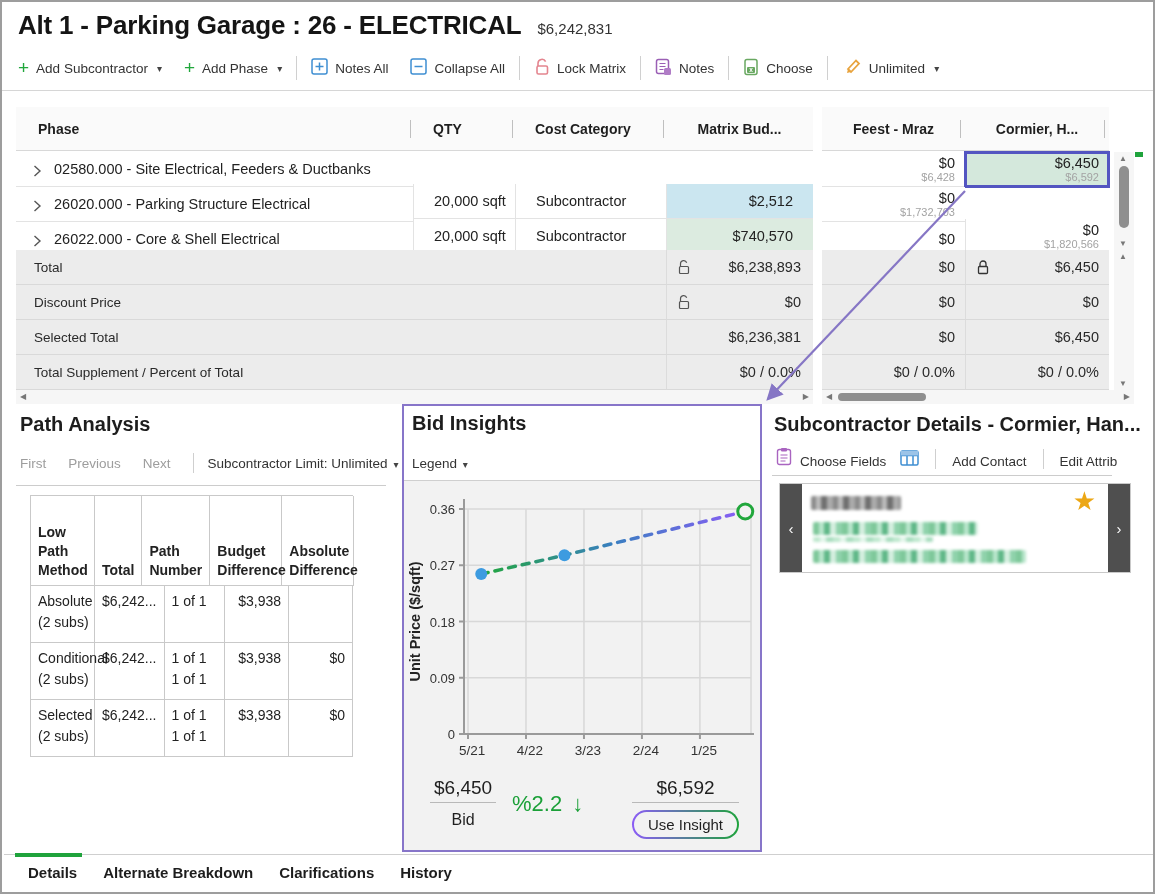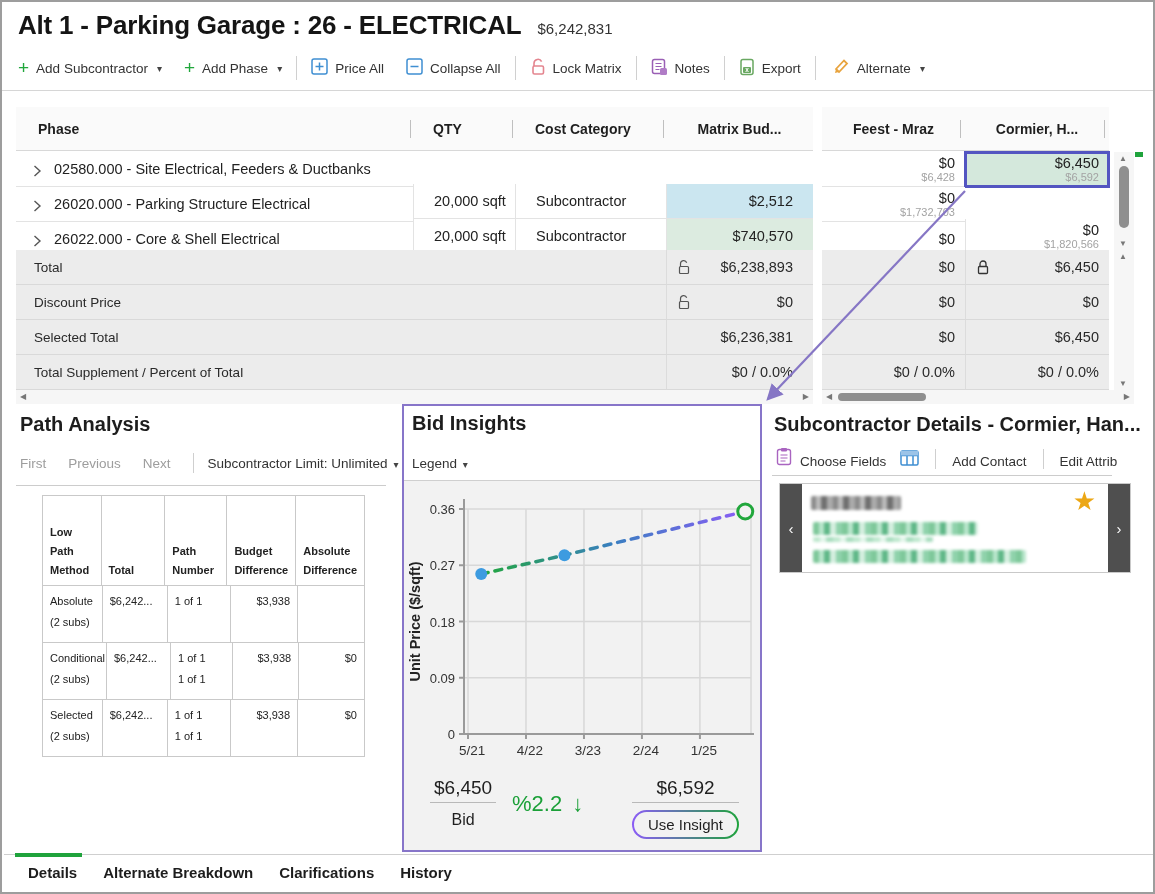--- a/index.html
+++ b/index.html
@@ -42,21 +42,21 @@
   .sub-alt { font-size:11px; color:#a3a3a3; line-height:12px; }
   .bg-blue { background:#cbe6f0; }
   .bg-green { background:#dcebe0; }
   .cell-selected { background:#d4e8dc; outline:3px solid #5355c1; outline-offset:-2px; }
   .row-chevron { position:absolute; left:17px; top:12px; }
   
   #mx-totals { position:absolute; left:0; top:143px; width:1127px; height:140px; }
   .tot-row { position:absolute; left:0; width:1127px; height:35px; }
   .tot-cell { position:absolute; top:0; height:35px; background:#ececec; display:flex; align-items:center; border-bottom:1px solid #d9d9d9; font-size:13.5px; color:#2a2a2a; }
   .tot-label { left:0; width:650px; padding-left:18px; }
-  .tot-budget { left:650px; width:147px; justify-content:flex-end; padding-right:20px; border-left:1px solid #dcdcdc; font-size:14.5px; }
+  .tot-budget { left:650px; width:147px; justify-content:flex-end; padding-right:12px; border-left:1px solid #dcdcdc; font-size:14.5px; }
   .tot-sub1 { left:806px; width:143px; justify-content:flex-end; padding-right:10px; font-size:14.5px; }
   .tot-sub2 { left:949px; width:144px; justify-content:flex-end; padding-right:10px; border-left:1px solid #dcdcdc; font-size:14.5px; }
   .lock-left { position:absolute; left:10px; top:9px; }
   
   .hscroll { position:absolute; top:283px; height:14px; background:#f6f6f6; }
   .hs-left { left:0; width:797px; }
   .hs-right { left:806px; width:312px; }
   .sb-arrow { position:absolute; font-size:8px; color:#777; top:2px; }
   .hthumb { position:absolute; left:16px; top:3px; width:88px; height:8px; border-radius:4px; background:#8f8f8f; }
   .vscroll { position:absolute; left:1098px; width:20px; background:#f6f6f6; }
@@ -66,21 +66,21 @@
   .vthumb { position:absolute; left:5px; top:14px; width:10px; height:62px; border-radius:5px; background:#8f8f8f; }
 
   
   .panel-title { font-size:20px; font-weight:700; color:#1d1d1d; }
   #path-panel { position:absolute; left:14px; top:405px; width:382px; height:447px; }
   #pa-nav { position:absolute; left:4px; top:46px; display:flex; align-items:center; font-size:13.5px; white-space:nowrap; }
   .pa-navlink { color:#9d9d9d; margin-right:22px; }
   .pa-navsep { width:1px; height:20px; background:#cfcfcf; margin-right:14px; }
   #pa-limit { color:#333; font-size:13.5px; }
   #pa-divider { position:absolute; left:0; top:78px; width:370px; height:1px; background:#cccccc; }
-  #pa-table { position:absolute; left:26px; top:88px; width:323px; border:1px solid #c9c9c9; border-right:none; border-bottom:none; font-size:11px; }
+  #pa-table { position:absolute; left:14px; top:88px; width:323px; border:1px solid #c9c9c9; border-right:none; border-bottom:none; font-size:14px; }
   .pa-tr { display:flex; }
   .pa-td { border-right:1px solid #c9c9c9; border-bottom:1px solid #c9c9c9; padding:5px 7px; }
   .pa-c0 { width:64px; } .pa-c1 { width:70px; } .pa-c2 { width:68px; } .pa-c3 { width:72px; } .pa-c4 { width:72px; }
   .pa-head .pa-td { font-weight:700; display:flex; align-items:flex-end; height:90px; line-height:19px; overflow:visible; white-space:normal; }
   .pa-body .pa-td { height:57px; line-height:21px; }
   .pa-method { white-space:nowrap; overflow:visible; }
   .pa-num { text-align:right; }
 
   #bid-panel { position:absolute; left:400px; top:402px; width:360px; height:448px; border:2px solid #8775c9; background:#fff; }
   #bi-title { position:absolute; left:8px; top:6px; }
@@ -141,21 +141,21 @@
       <span class="plus">+</span>
       <span>Add Phase</span>
       <span class="caret">▾</span>
     </div>
     <div class="tb-sep"></div>
     <div class="tb-item">
       <span><svg width="17" height="17" viewBox="0 0 17 17">
             <rect x="1" y="1" width="15" height="15" rx="2" fill="none" stroke="#3f8fd2" stroke-width="1.5"></rect>
             <path d="M8.5 4.5v8M4.5 8.5h8" stroke="#3f8fd2" stroke-width="1.5"></path>
           </svg></span>
-      <span>Price All</span>
+      <span>Notes All</span>
     </div>
     <div class="tb-gap"></div>
     <div class="tb-item">
       <span><svg width="17" height="17" viewBox="0 0 17 17">
             <rect x="1" y="1" width="15" height="15" rx="2" fill="none" stroke="#3f8fd2" stroke-width="1.5"></rect>
             <path d="M4.5 8.5h8" stroke="#3f8fd2" stroke-width="1.5"></path>
           </svg></span>
       <span>Collapse All</span>
     </div>
     <div class="tb-sep"></div>
@@ -175,29 +175,29 @@
           </svg></span>
       <span>Notes</span>
     </div>
     <div class="tb-sep"></div>
     <div class="tb-item">
       <span><svg width="16" height="18" viewBox="0 0 16 18">
             <rect x="2" y="1.5" width="12" height="15" rx="2" fill="none" stroke="#69a861" stroke-width="1.5"></rect>
             <rect x="4" y="9" width="8" height="6" rx="1" fill="#69a861"></rect>
             <text x="8" y="14" font-size="6.5" fill="#fff" text-anchor="middle" font-weight="bold">x</text>
           </svg></span>
-      <span>Export</span>
+      <span>Choose</span>
     </div>
     <div class="tb-sep"></div>
     <div class="tb-item">
       <span><svg width="20" height="17" viewBox="0 0 20 17">
             <path d="M6 11 L14 2.5 L17 5.5 L9 14 Z" fill="none" stroke="#e8a33d" stroke-width="1.8"></path>
             <path d="M6 11 L5 15 L9 14" fill="#e8a33d"></path>
           </svg></span>
-      <span>Alternate</span>
+      <span>Unlimited</span>
       <span class="caret">▾</span>
     </div>
   </div>
   <div id="toolbar-divider"></div>
 
   <div id="matrix">
 
     <div class="mx-header" style="left:0;width:397px;padding-left:22px;">
         <span>Phase</span>
       </div>

